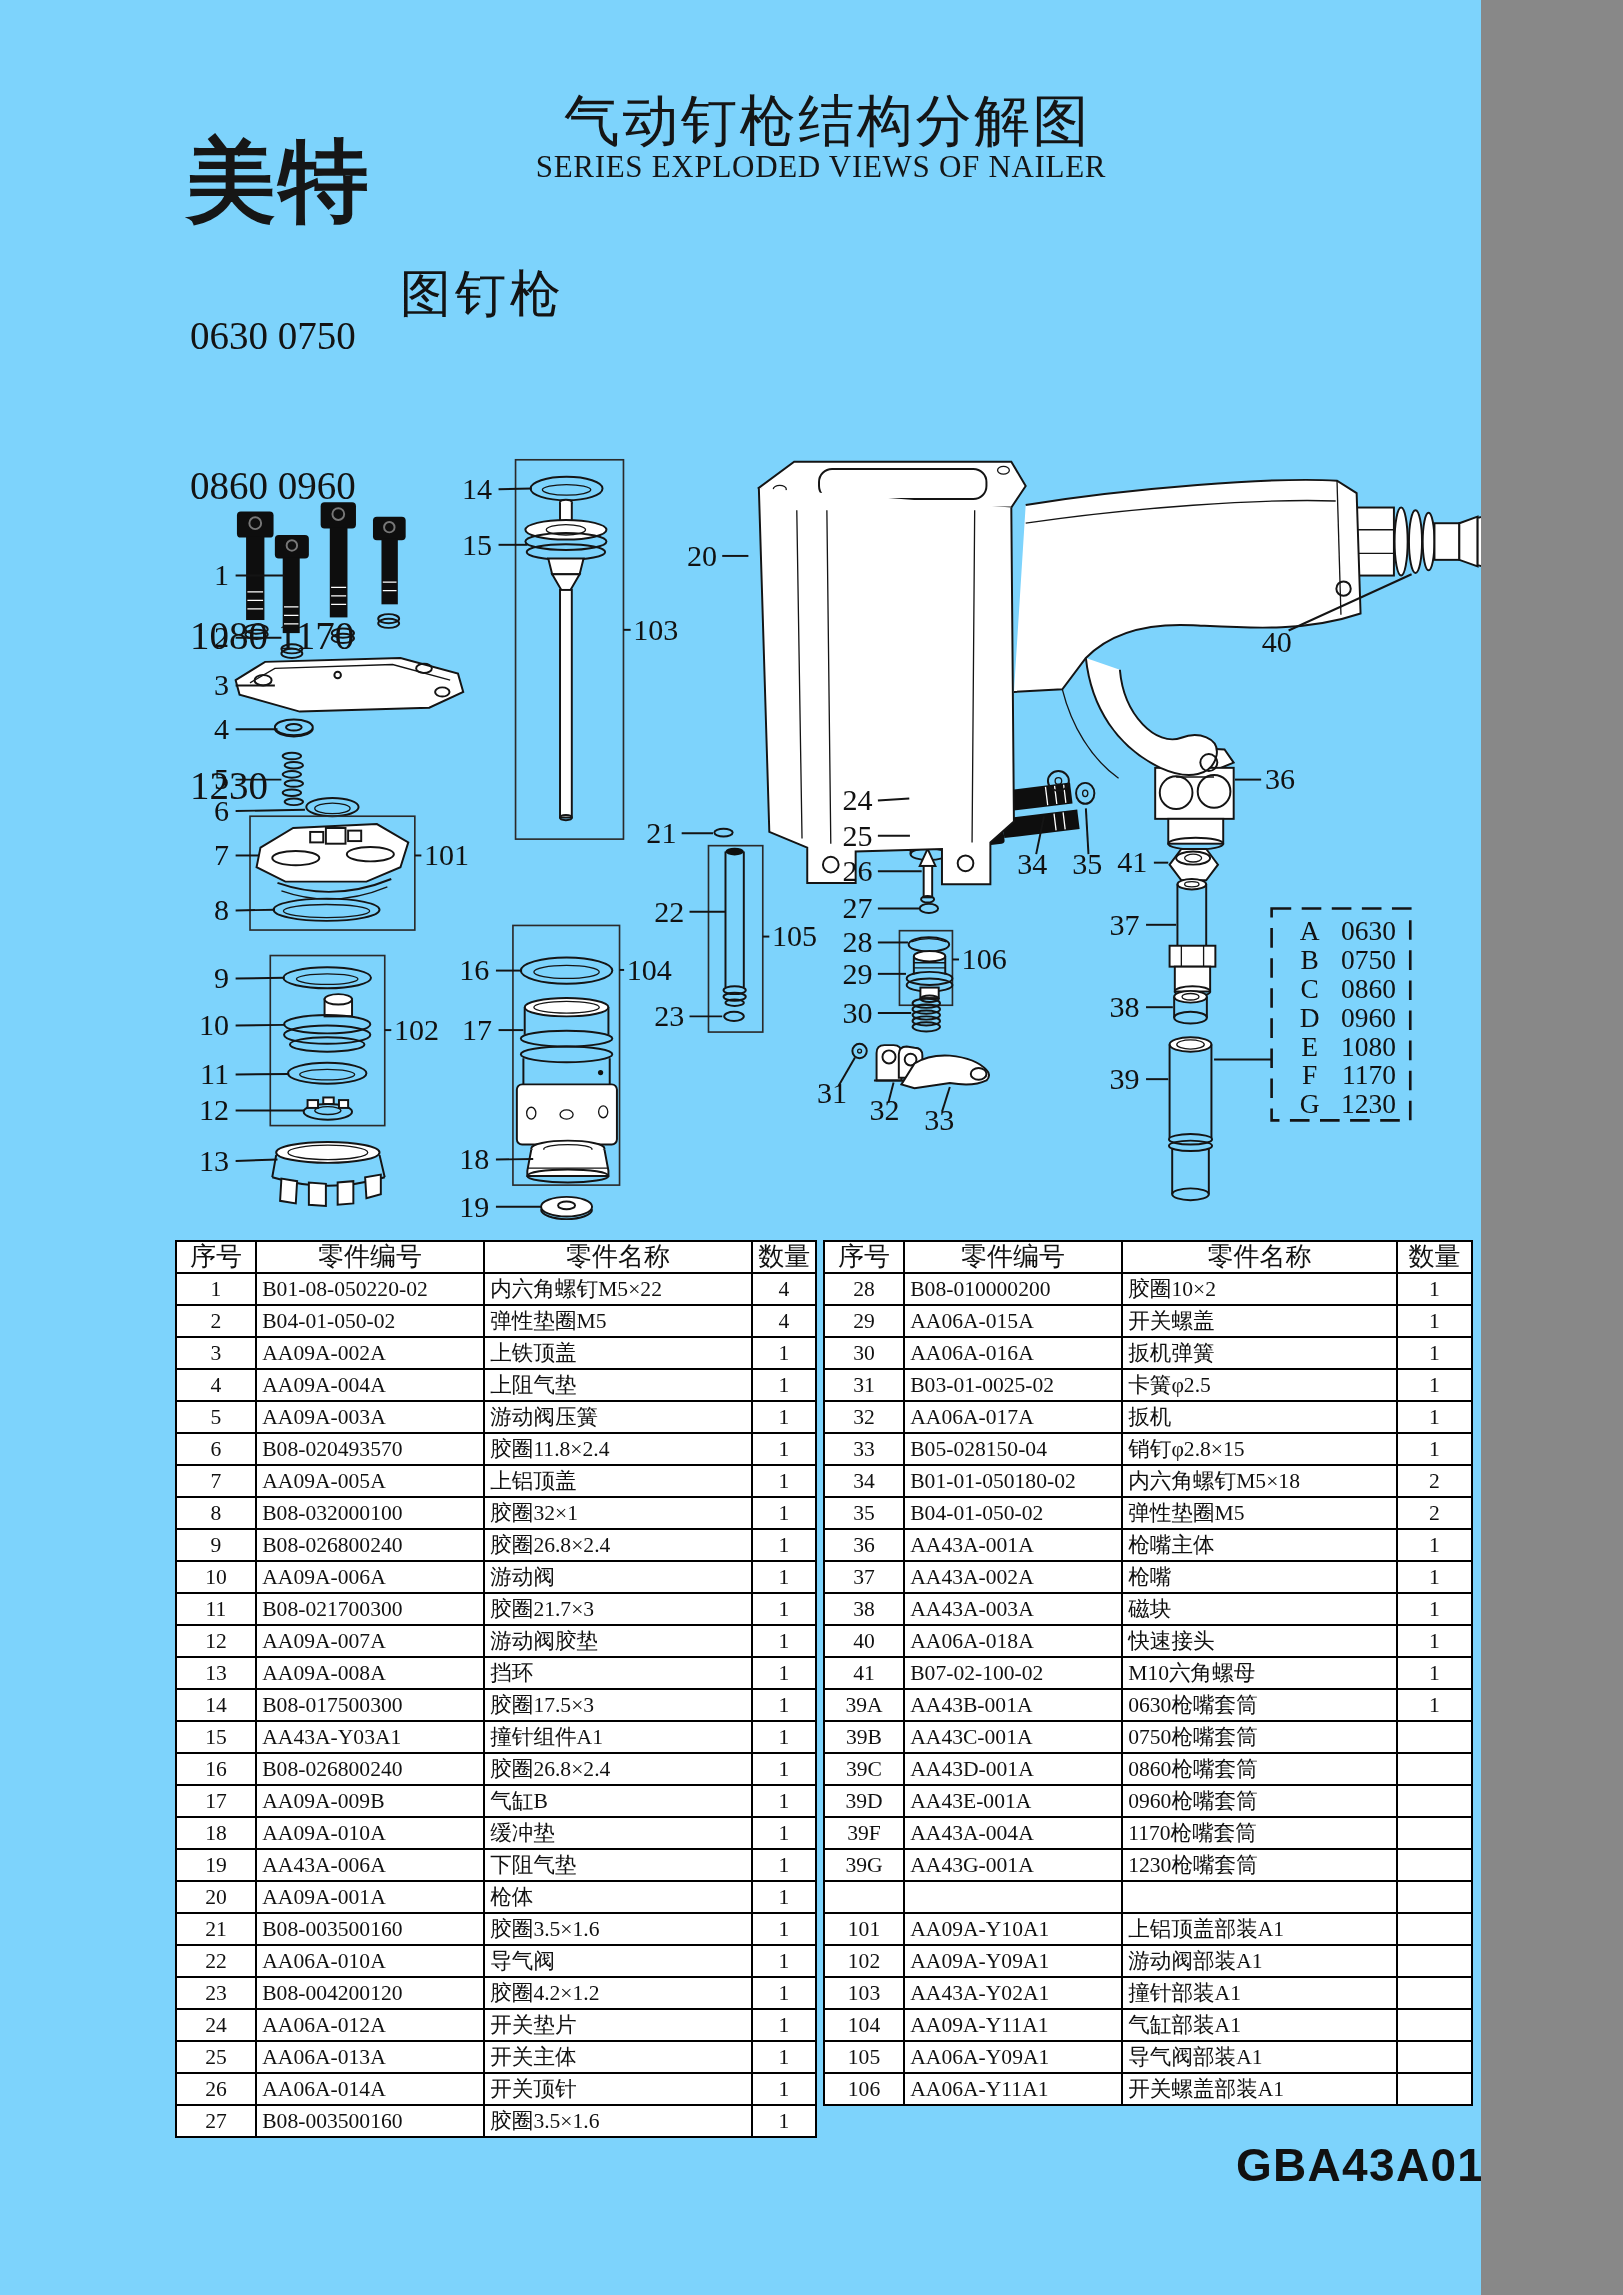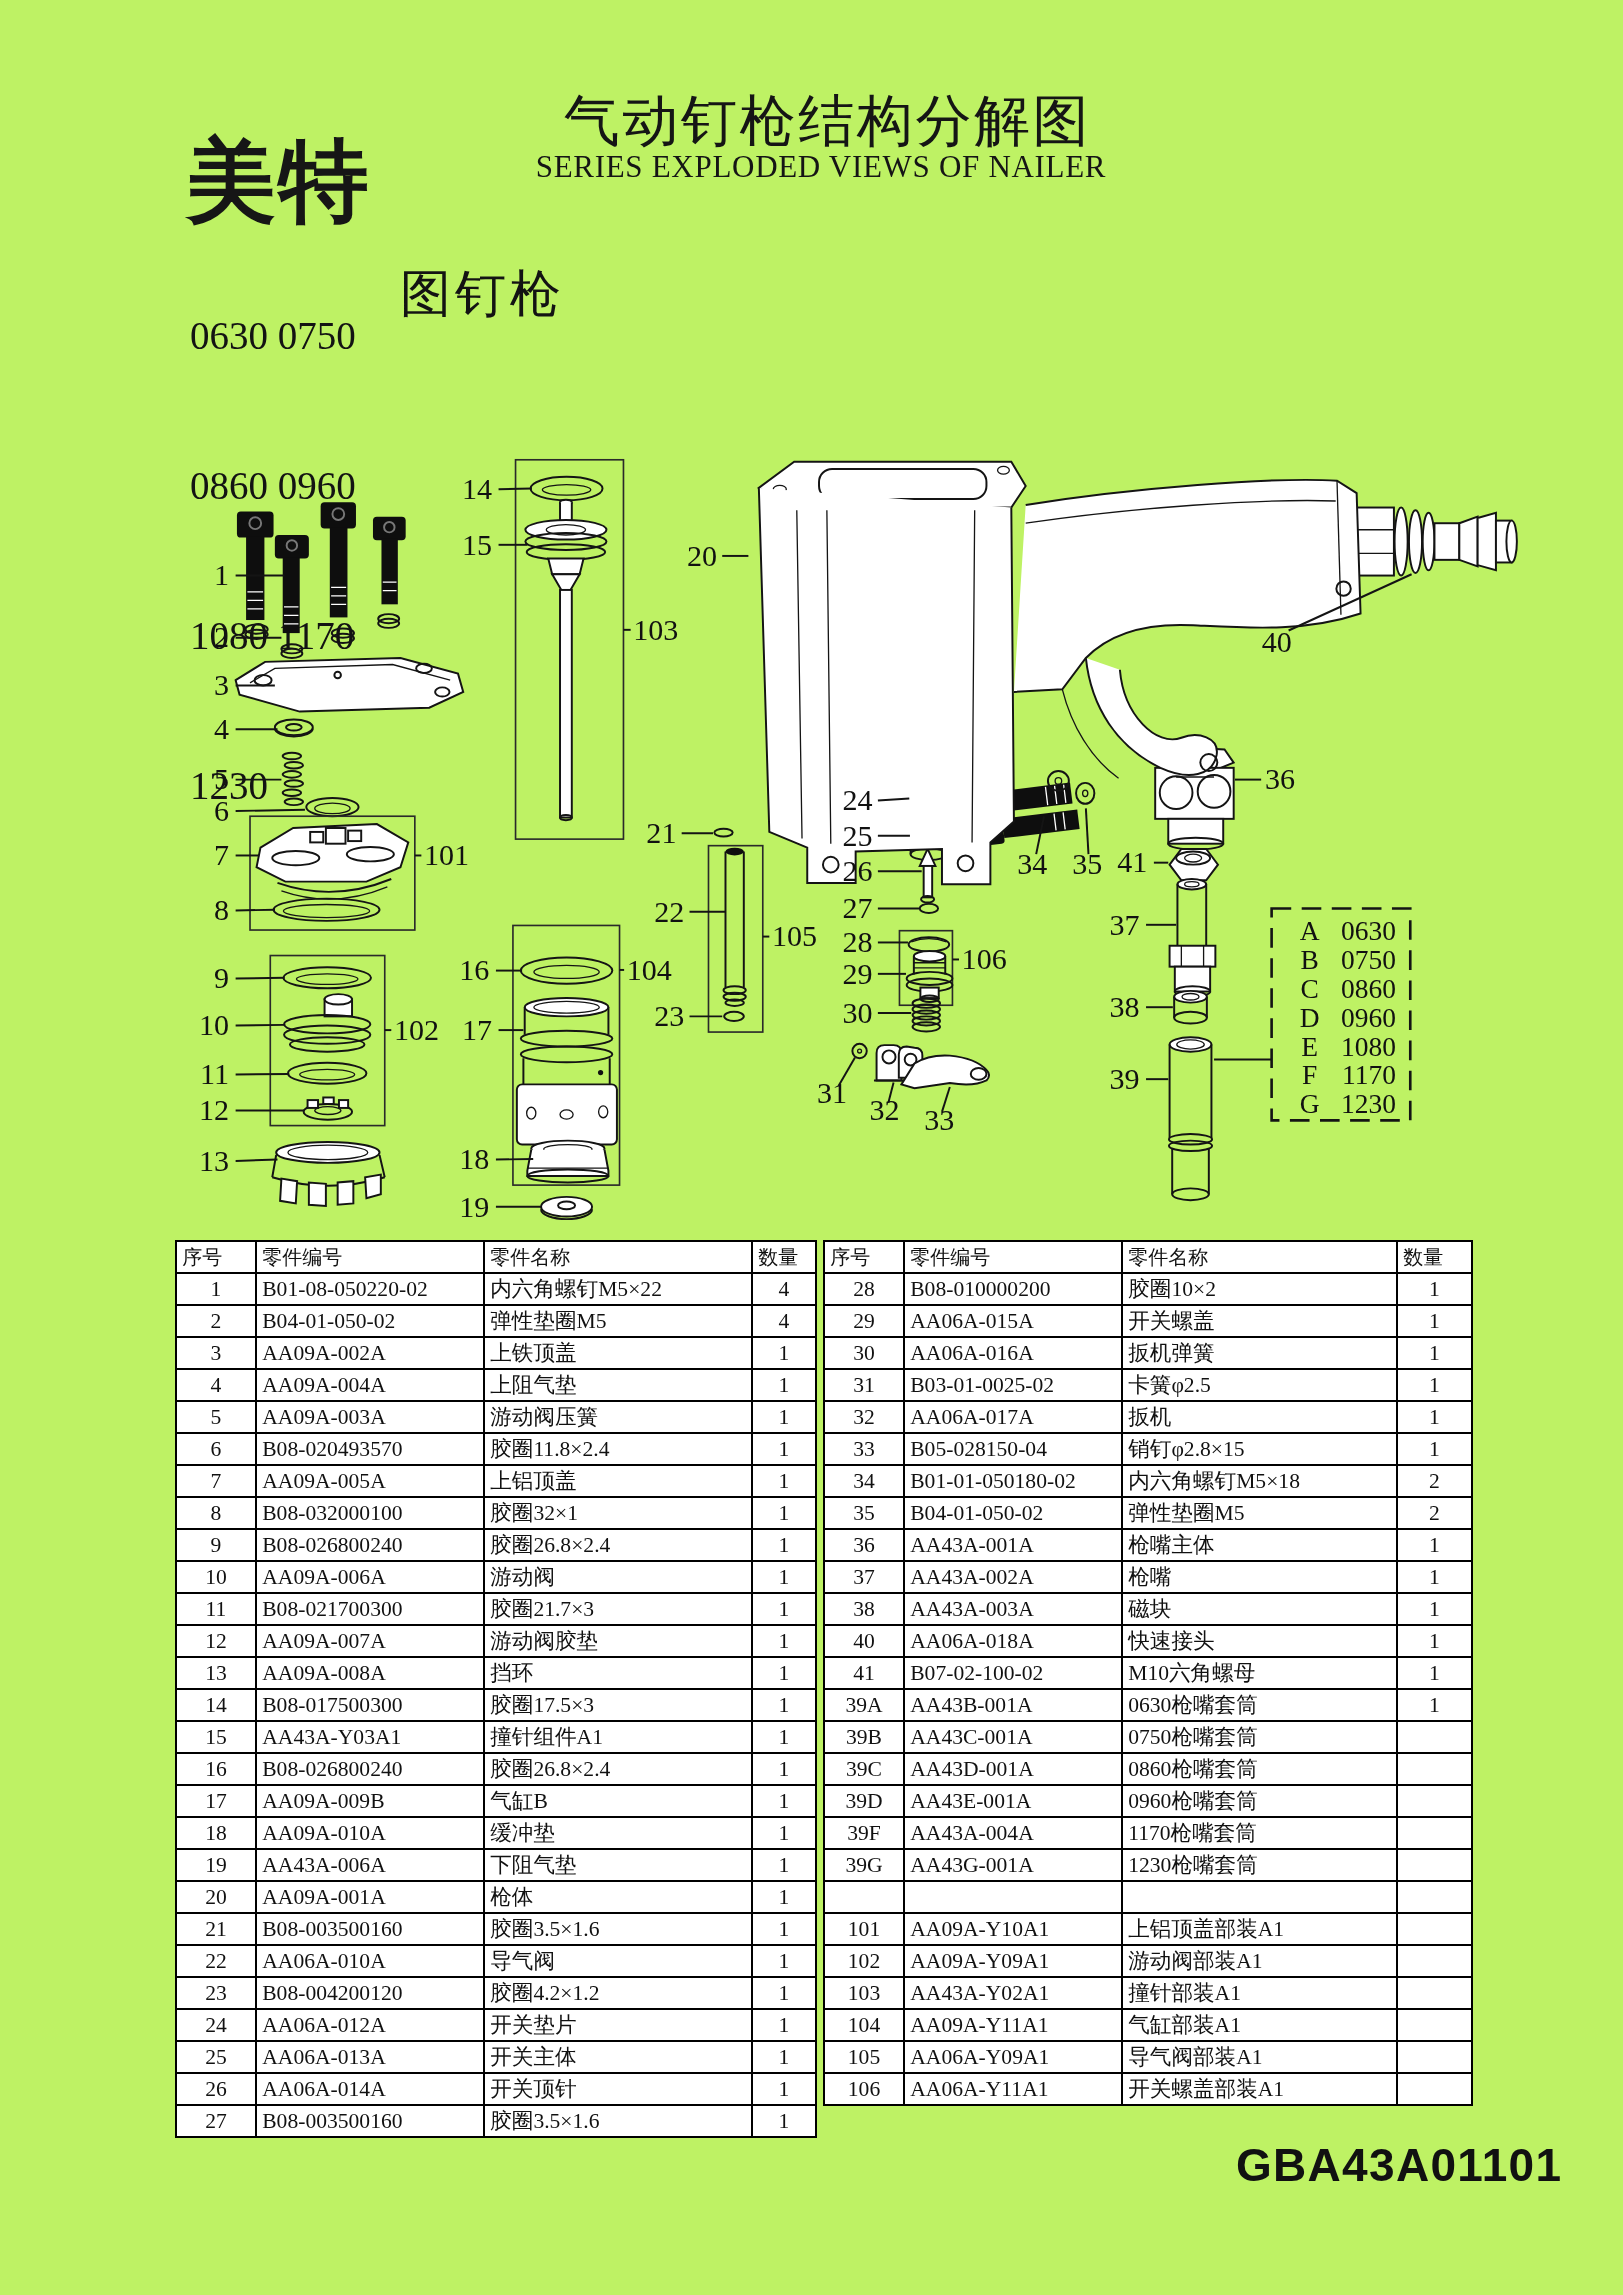--- a/index.html
+++ b/index.html
@@ -1,16 +1,16 @@
 <!DOCTYPE html>
 <html style="font-size:10.5px"><head>
 <meta charset="utf-8">
 <style>
   html,body{margin:0;padding:0;background:#888;}
-  .page{position:relative;width:1623px;height:2295px;background:#bef264;overflow:hidden;
+  .page{position:relative;width:1481px;height:2295px;background:#7dd3fc;overflow:hidden;
         font-family:"Liberation Serif","DejaVu Serif",serif;color:#111;}
   .abs{position:absolute;}
   
   .logo{left:186px;top:121px;font-size:90px;font-weight:bold;letter-spacing:2.6px;color:#161616;}
   .title-zh{left:0;top:84px;width:1655px;text-align:center;font-size:56px;letter-spacing:2.6px;color:#151515;}
   .title-en{left:0;top:149px;width:1642px;text-align:center;font-size:31px;letter-spacing:0.7px;color:#151515;}
   .models{left:190px;top:211px;font-size:39px;line-height:50px;white-space:pre;color:#131313;}
   .product{left:400px;top:260px;font-size:51px;letter-spacing:3.9px;color:#131313;}
   
   svg.diagram{position:absolute;left:0;top:0;}
@@ -21,21 +21,21 @@
   .box{fill:none;stroke:#2a2a2a;stroke-width:2.5;}
   text.callout{font-family:"Liberation Serif","DejaVu Serif",serif;font-size:46px;fill:#111;}
   text.legend{font-family:"Liberation Serif","DejaVu Serif",serif;font-size:42px;fill:#111;}
   line.leader{stroke:#141414;stroke-width:3;}
   
   table.tbl{position:absolute;top:1240px;border-collapse:collapse;table-layout:fixed;background:#fff;}
   #tableL{left:175px;width:640px;}
   #tableR{left:823px;width:648px;}
   .tbl th,.tbl td{border:2px solid #000;height:30px;padding:0 5.2px;font-size:21.6px;line-height:1.05;
        font-family:"Liberation Serif","DejaVu Serif",serif;overflow:hidden;white-space:nowrap;}
-  .tbl th{font-weight:normal;text-align:left;font-size:20px;}
+  .tbl th{font-weight:normal;text-align:center;font-size:26px;}
   .tbl td.c0,.tbl td.c3{text-align:center;padding:0;}
   .tbl td.c1,.tbl td.c2{text-align:left;}
   
   .footer-code{left:1236px;top:2138px;font-size:46px;font-weight:bold;
        font-family:"Liberation Sans","DejaVu Sans",sans-serif;letter-spacing:1.3px;color:#111;}
 </style>
 </head>
 <body>
 
 <div class="page">

